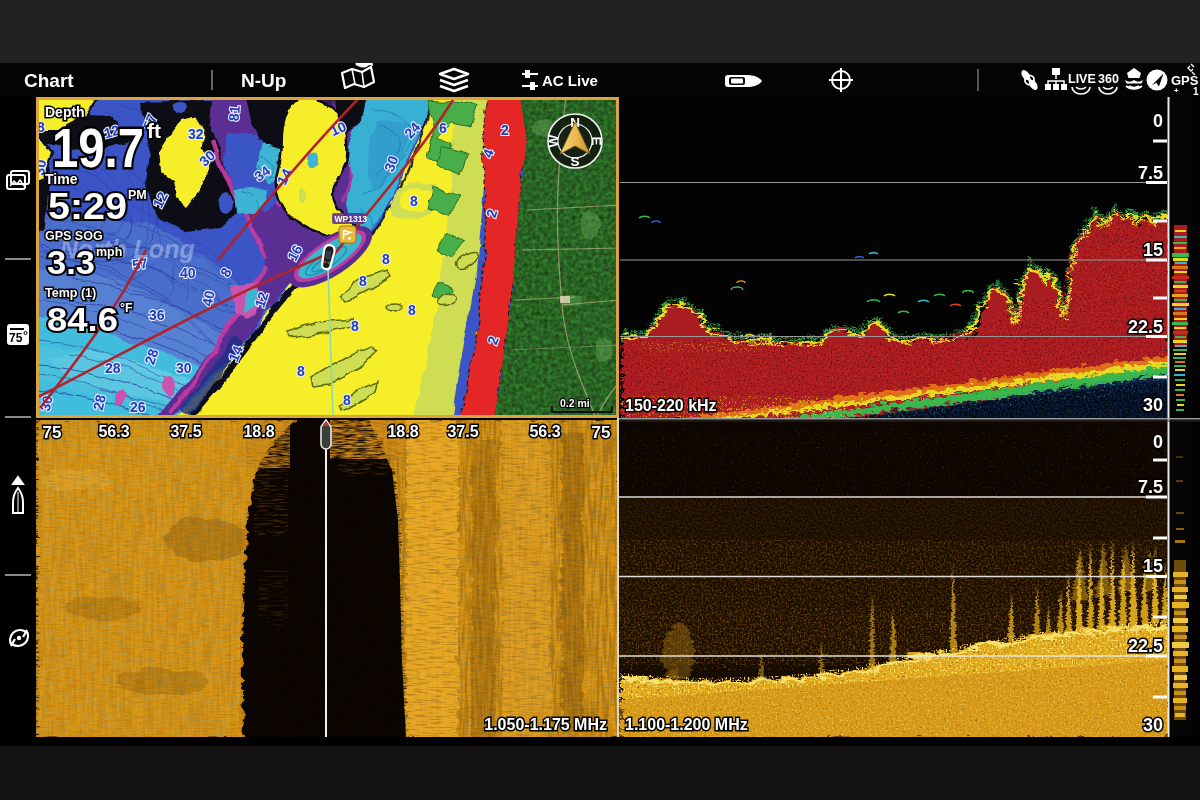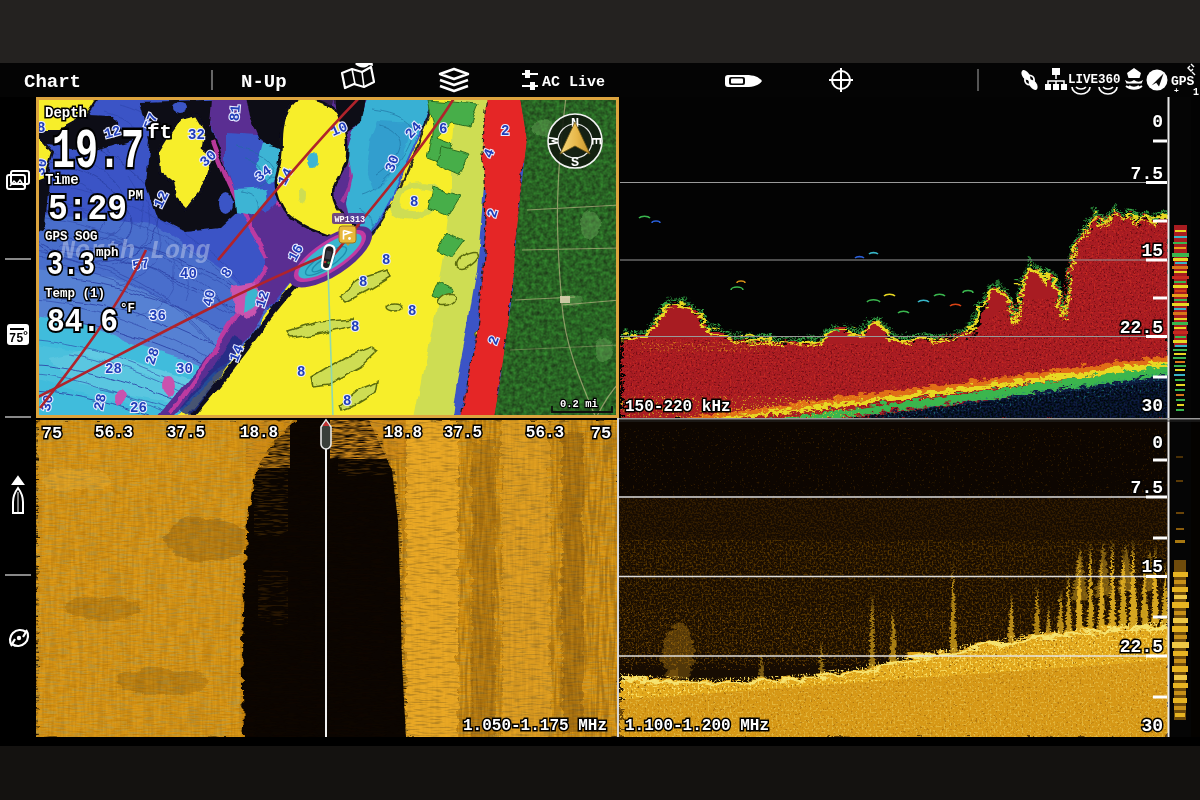--- a/index.html
+++ b/index.html
@@ -1,17 +1,17 @@
 <!DOCTYPE html>
 <html><head>
 <meta charset="utf-8">
 <style>
 html,body{margin:0;padding:0;background:#000;}
 #stage{position:relative;width:1200px;height:800px;overflow:hidden;background:#000;
-  font-family:Liberation Mono, monospace;}
+  font-family:Liberation Sans, sans-serif;}
 .abs{position:absolute;}
 #topband{left:0;top:0;width:1200px;height:63px;background:#242220;}
 #menubar{left:0;top:63px;width:1200px;height:34px;background:#040404;}
 #botblack{left:0;top:735px;width:1200px;height:11px;background:#000;}
 #botband{left:0;top:746px;width:1200px;height:54px;background:#141210;}
 #sidebar{left:0;top:97px;width:36px;height:638px;background:#000;}
 svg{display:block;}
 </style>
 </head>
 <body>

